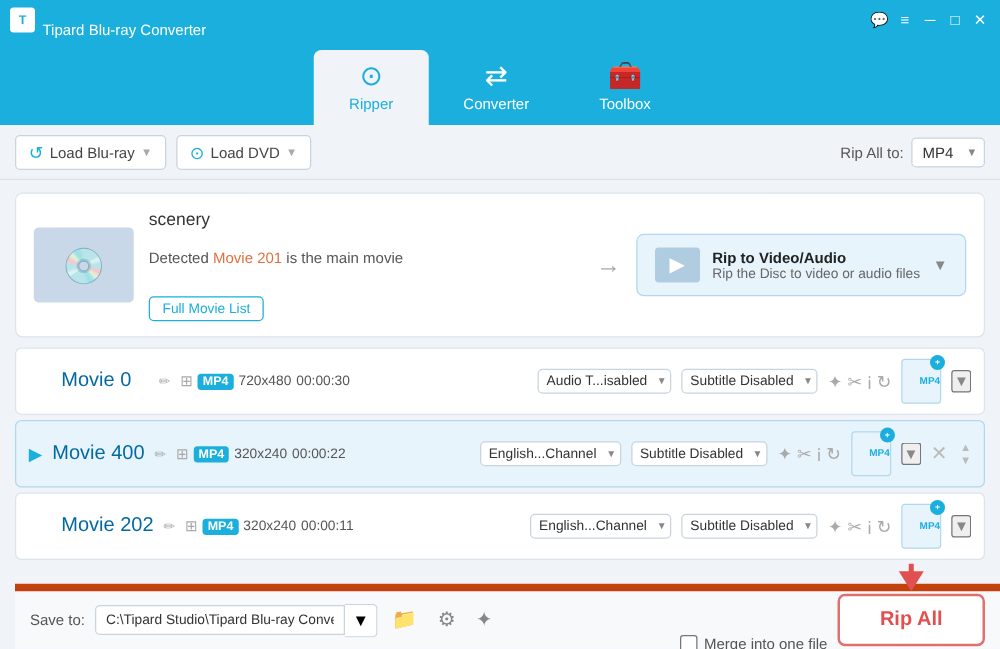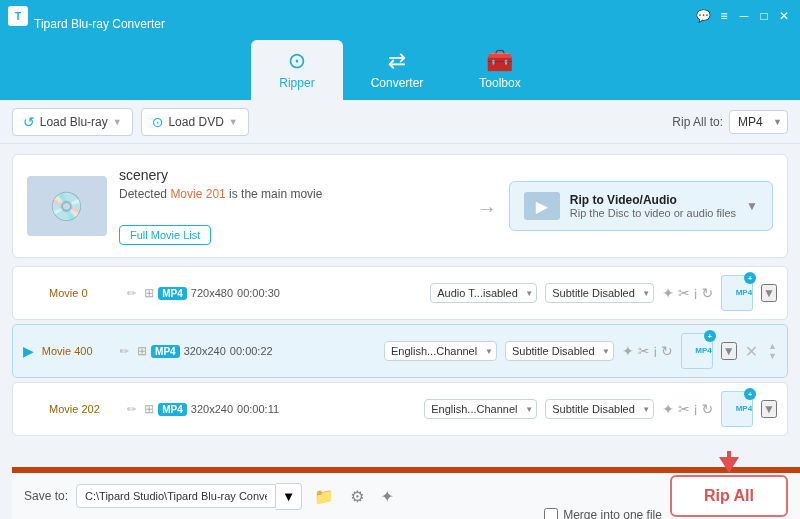--- a/index.html
+++ b/index.html
@@ -101,21 +101,21 @@
       border: 1px solid #dce3ea;
     }
     .movie-thumb {
       width: 80px; height: 60px;
       background: #c8d8e8;
       border-radius: 4px;
       display: flex; align-items: center; justify-content: center;
       color: #5a8ab0; font-size: 28px;
     }
     .movie-info { flex: 1; }
-    .movie-title { font-size: 14px; color: #333; margin-bottom: 4px; }
+    .movie-title { font-size: 14px; color: #333; margin-bottom: 16px; }
     .movie-detected { font-size: 12px; color: #555; margin-bottom: 24px; }
     .movie-detected span { color: #e07040; }
     .full-movie-btn {
       border: 1px solid #1aafdc; color: #1aafdc;
       background: white; border-radius: 4px;
       padding: 3px 10px; font-size: 11px; cursor: pointer;
     }
     .arrow-icon { color: #aaa; font-size: 20px; flex-shrink: 0; }
     .rip-video-box {
       background: #e8f4fb; border: 1px solid #b0d8ee;
@@ -138,21 +138,21 @@
     .movie-list { display: flex; flex-direction: column; gap: 4px; }
     .movie-row {
       background: white; border-radius: 5px;
       border: 1px solid #dce3ea;
       display: flex; align-items: center;
       padding: 8px 10px; gap: 8px;
       min-height: 52px;
     }
     .movie-row.highlighted { background: #e8f4fb; border-color: #b0d8ee; }
     .movie-row-play { color: #1aafdc; font-size: 14px; flex-shrink: 0; }
-    .movie-row-name { font-size: 11px; color: #a16207; min-width: 70px; }
+    .movie-row-name { font-size: 16px; color: #0369a1; min-width: 70px; }
     .movie-row-edit { color: #aaa; font-size: 11px; cursor: pointer; }
     .movie-row-info { display: flex; align-items: center; gap: 4px; font-size: 11px; color: #555; }
     .mp4-badge {
       background: #1aafdc; color: white;
       border-radius: 3px; padding: 1px 4px; font-size: 10px; font-weight: bold;
     }
     .resolution { color: #555; }
     .duration { color: #555; }
     .row-spacer { flex: 1; }
     .select-sm {

